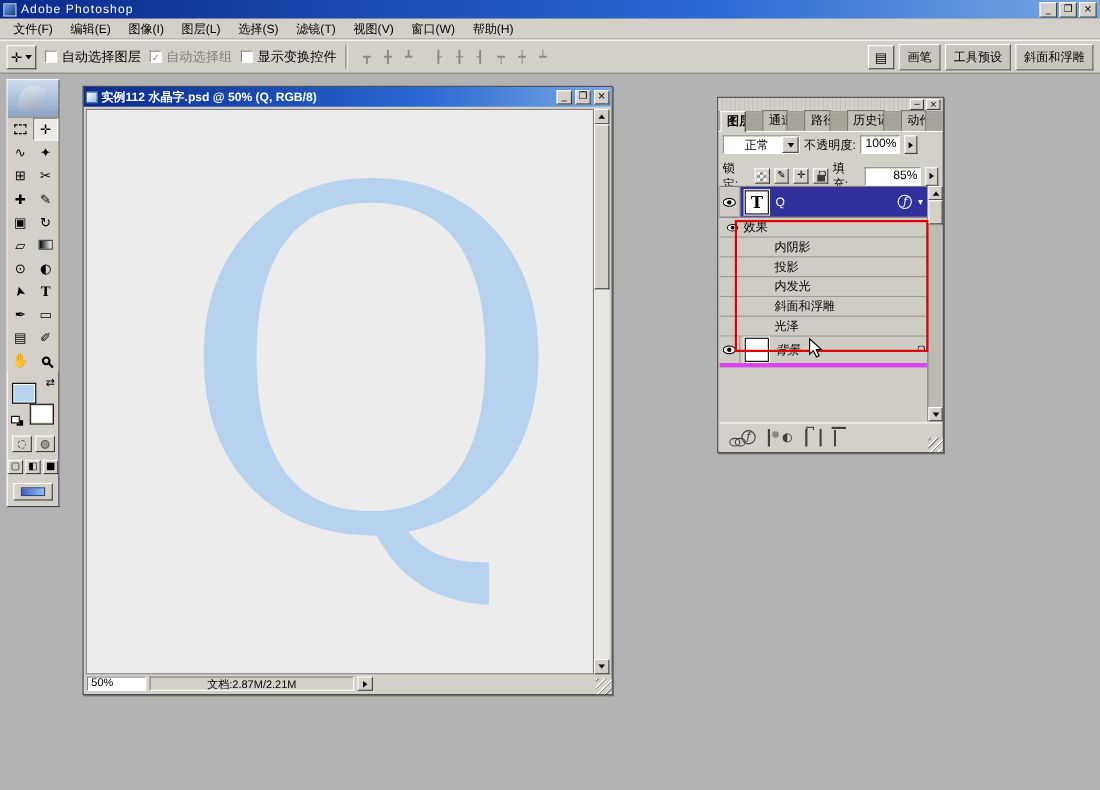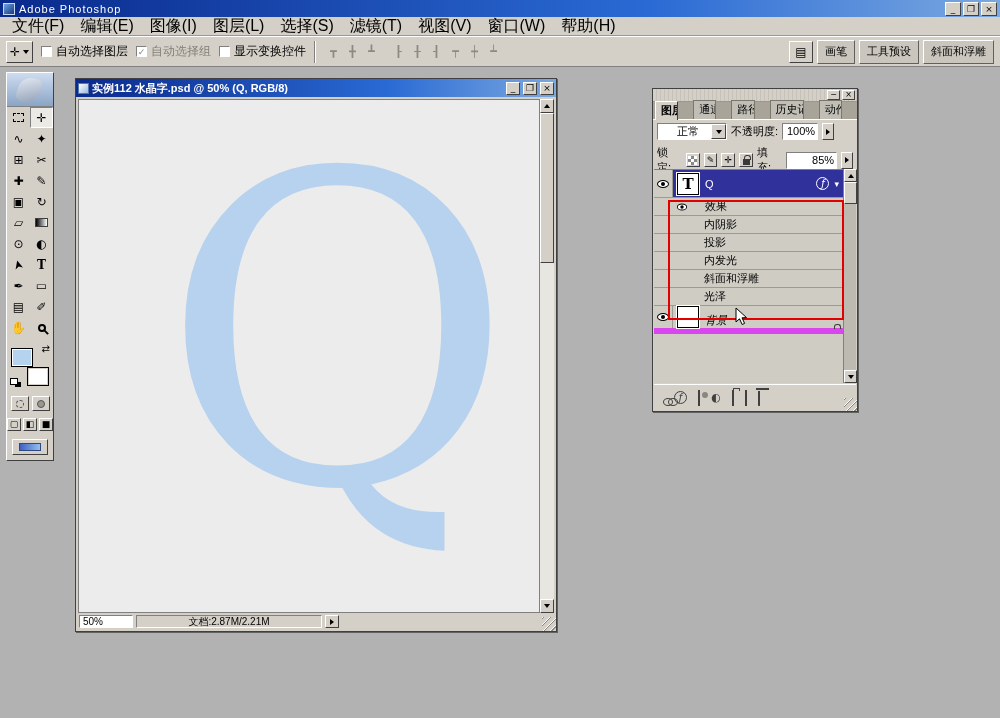--- a/index.html
+++ b/index.html
@@ -9,21 +9,21 @@
   .raised{background:#d4d0c8;border:1px solid;border-color:#fff #404040 #404040 #fff}
   .sunken{background:#fff;border:1px solid;border-color:#808080 #fff #fff #808080}
   
   .titlebar{position:absolute;left:0;top:0;right:0;height:17px;background:linear-gradient(to right,#0a2a8c,#2a6ad4 65%,#7aa8e0);display:flex;align-items:center;padding:0 3px;color:#fff}
   .appicon{width:12px;height:12px;background:linear-gradient(135deg,#6fa3e8,#123a7a);border:1px solid #c8d8f0;margin-right:4px}
   .titletext{font-size:11px;font-weight:normal;letter-spacing:1px}
   .winbtns{margin-left:auto;display:flex;gap:2px}
   .wbtn{width:16px;height:14px;font-size:9px;line-height:10px;background:#d4d0c8;border:1px solid;border-color:#fff #404040 #404040 #fff;padding:0;text-align:center;color:#000;font-family:"DejaVu Sans",sans-serif}
   
   .menubar{position:absolute;left:0;top:17px;right:0;height:19px;background:#d4d0c8;border-bottom:1px solid #9a978f;display:flex;align-items:center;padding-left:4px}
-  .menuitem{padding:2px 8px;font-size:16px;white-space:nowrap}
+  .menuitem{padding:2px 8px;font-size:11px;white-space:nowrap}
   
   .optionsbar{position:absolute;left:0;top:36px;right:0;height:31px;background:#d4d0c8;border-top:1px solid #fff;border-bottom:1px solid #808080;display:flex;align-items:center;gap:8px;padding:0 6px}
   .toolpreset{display:flex;align-items:center;height:22px;padding:0 3px;gap:3px}
   .vsep{width:0;height:22px;border-left:1px solid #808080;border-right:1px solid #fff}
   .cbgroup{display:flex;align-items:center;gap:4px;white-space:nowrap}
   .cbbox{display:inline-block;width:11px;height:11px;background:#fff;border:1px solid;border-color:#808080 #fff #fff #808080;font-size:9px;line-height:10px;text-align:center}
   .cbgroup.disabled{color:#848078}
   .alignbtn{width:19px;height:19px;color:#8d8a82;background:#d4d0c8;border:none;font-size:11px;line-height:18px;text-align:center;font-family:"DejaVu Sans",sans-serif}
   .wellwrap{margin-left:auto;display:flex;align-items:center;gap:4px}
   .fbbtn{width:24px;height:22px;display:flex;align-items:center;justify-content:center;font-size:12px}
@@ -96,23 +96,23 @@
   .lrow{height:28px;display:flex;align-items:center;border-bottom:1px solid #9d9a92}
   .lrow.sel{background:#31319c;color:#fff}
   .eyecell{width:19px;align-self:stretch;display:flex;align-items:center;justify-content:center;border-right:1px solid #9d9a92;background:#cfccc4}
   .eye{display:inline-block;width:12px;height:8px;border:1px solid #000;border-radius:50%;position:relative;background:#fff}
   .eye::after{content:"";position:absolute;left:3px;top:1px;width:4px;height:4px;border-radius:50%;background:#000}
   .lthumb{width:22px;height:22px;background:#fff;border:1px solid #000;box-shadow:0 0 0 1px #fff;margin:0 6px 0 4px;display:flex;align-items:center;justify-content:center;font-family:"DejaVu Serif",serif;font-weight:bold;font-size:15px;color:#000}
   .lname{font-size:11px}
   .fxcircle{width:13px;height:13px;border:1px solid #fff;border-radius:50%;display:flex;align-items:center;justify-content:center;font-size:10px;line-height:10px;margin-left:auto;font-style:italic}
   .expandtri{margin:0 4px 0 5px;font-size:9px}
   .erow{height:18px;display:flex;align-items:center;border-bottom:1px solid #9d9a92;font-size:11px;padding-left:50px}
-  .erow.header{padding-left:22px;gap:17px}
+  .erow.header{padding-left:6px;gap:4px}
   .erow.header .eye{transform:scale(.85)}
-  .bgrow{height:28px;display:flex;align-items:flex-end;border-bottom:6px solid #d946ef}
+  .bgrow{height:28px;display:flex;align-items:center;border-bottom:4px solid #d946ef}
   .bgname{font-size:11px;font-style:italic}
   .bglock{margin-left:auto;margin-right:10px}
   .palscroll{position:absolute;right:1px;top:80px;bottom:28px;width:13px;background:#bdbab2;border-left:1px solid #808080}
   .palscroll .sbtn{width:13px;height:13px}
   .palscroll .sthumb{width:13px;top:13px;height:22px}
   .palbottom{position:absolute;left:1px;right:1px;bottom:1px;height:26px;border-top:1px solid #fff;display:flex;align-items:center;gap:11px;padding-left:9px;background:#d4d0c8}
   .chain{width:13px;height:7px;position:relative}
   .chain::before,.chain::after{content:"";position:absolute;width:8px;height:6px;border:1px solid #404040;border-radius:50%;top:0}
   .chain::before{left:0}.chain::after{left:5px}
   .fxbtn{width:13px;height:13px;border:1px solid #404040;border-radius:50%;display:flex;align-items:center;justify-content:center;font-size:10px;font-style:italic;color:#404040}

